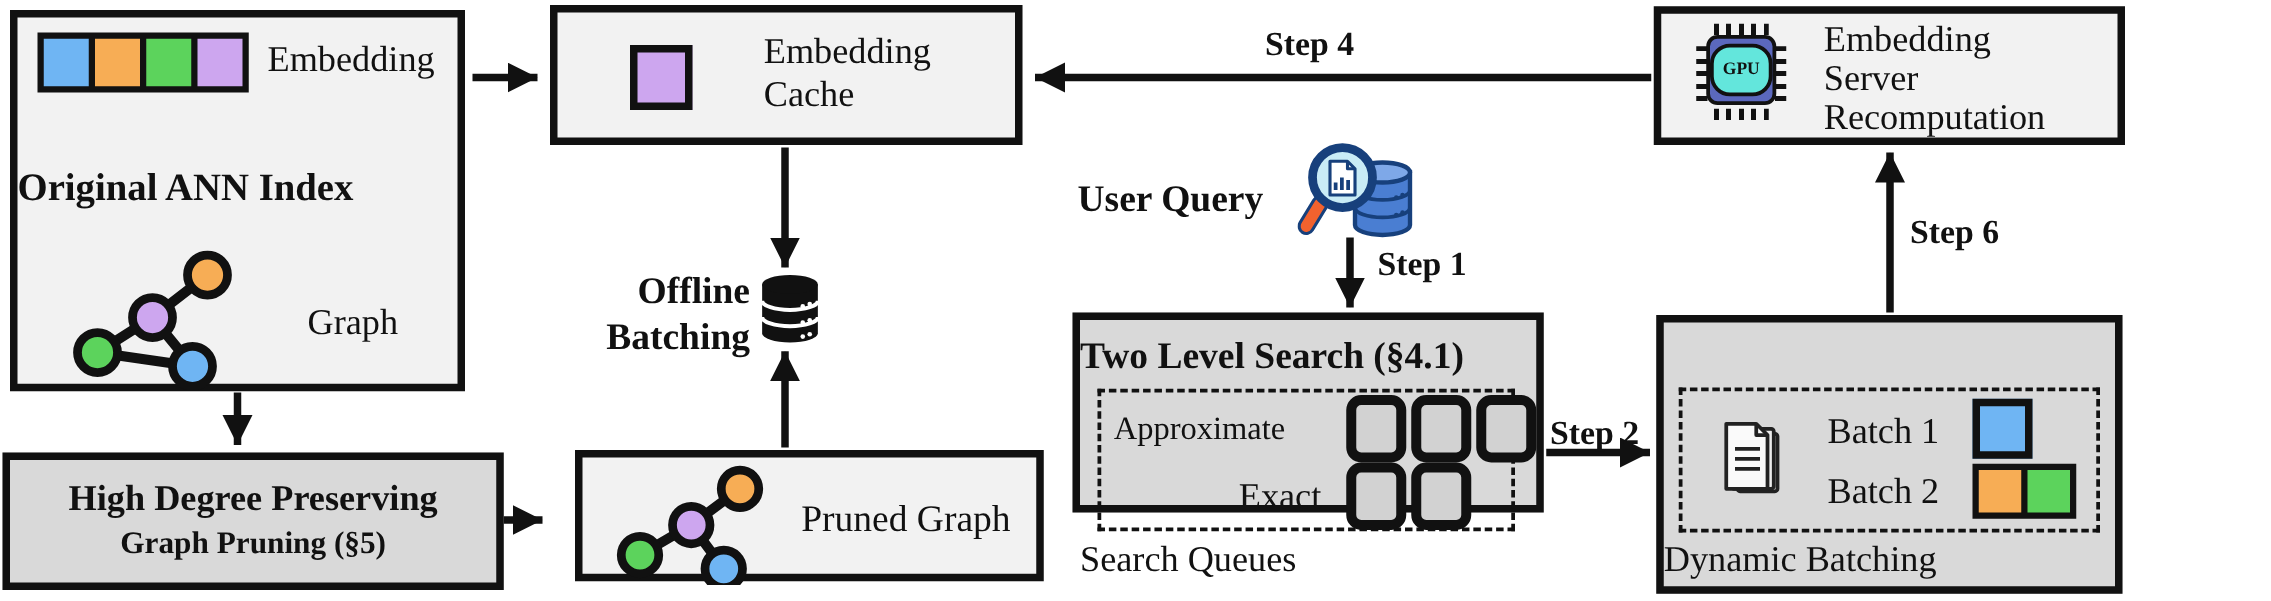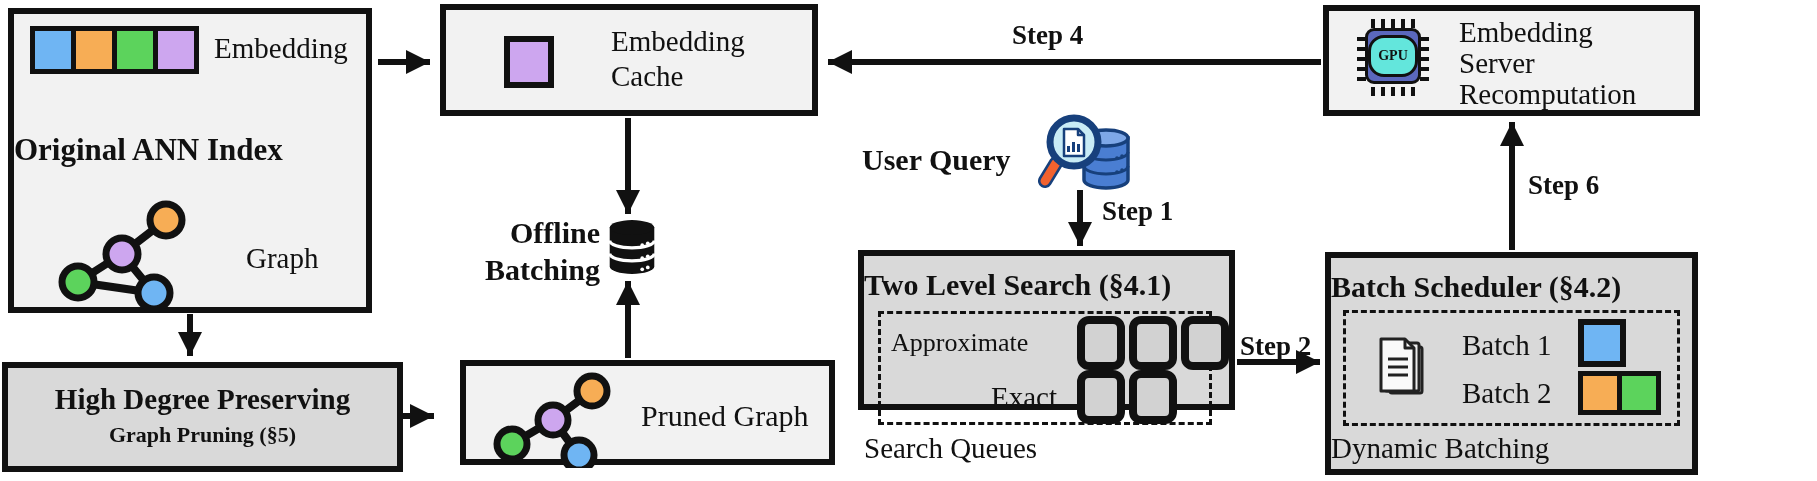--- a/index.html
+++ b/index.html
@@ -83,21 +83,21 @@
         <circle cx="70" cy="60" r="16" fill="var(--purple)"></circle>
         <circle cx="26" cy="88" r="16" fill="var(--green)"></circle>
         <circle cx="102" cy="99" r="16" fill="var(--blue)"></circle>
       </g>
     </svg>
     <div class="abs t" style="left:232px;top:228px;font-size:29px;">Graph</div>
   </div>
 
   <div class="box gray" style="left:2px;top:362px;width:401px;height:110px;display:flex;flex-direction:column;align-items:center;justify-content:center;">
     <div class="t b" style="font-size:29px;line-height:36px;">High Degree Preserving</div>
-    <div class="t b" style="font-size:22px;line-height:36px;">Graph Pruning (§5)</div>
+    <div class="t b" style="font-size:25px;line-height:36px;">Graph Pruning (§5)</div>
   </div>
 
   <div class="box light" style="left:440px;top:4px;width:378px;height:112px;">
     <div class="cache-sq abs" style="left:58px;top:26px;"></div>
     <div class="abs" style="left:165px;top:14px;">
       <div class="t" style="font-size:29px;line-height:35px;">Embedding</div>
       <div class="t" style="font-size:29px;line-height:35px;">Cache</div>
     </div>
   </div>
 
@@ -183,21 +183,20 @@
           <div class="qsq"></div>
           <div class="qsq"></div>
         </div>
       </div>
     </div>
     <div class="abs t center" style="left:0;width:365px;top:176px;font-size:29px;">Search Queues</div>
   </div>
   <div class="abs t b" style="left:1240px;top:331px;font-size:27px;">Step 2</div>
 
   <div class="box gray" style="left:1325px;top:252px;width:373px;height:223px;">
-    <div class="abs t b center" style="left:0;width:361px;top:12px;font-size:30px;">Batch Scheduler (§4.2)</div>
     <div class="dashed" style="left:12px;top:52px;width:337px;height:116px;">
       <svg class="abs" style="left:26px;top:20px;" width="60" height="72" viewBox="0 0 60 72">
         <rect x="18" y="14" width="32" height="46" fill="#dcdcdc" stroke="#222" stroke-width="3" rx="2"></rect>
         <rect x="13" y="10" width="34" height="48" fill="#ececec" stroke="#222" stroke-width="3" rx="2"></rect>
         <path d="M9,6 h24 l9,9 v43 h-33 z" fill="#fafafa" stroke="#222" stroke-width="3" stroke-linejoin="round"></path>
         <path d="M33,6 v9 h9" fill="none" stroke="#222" stroke-width="3" stroke-linejoin="round"></path>
         <g stroke="#222" stroke-width="3">
           <line x1="16" y1="26" x2="36" y2="26"></line>
           <line x1="16" y1="34" x2="36" y2="34"></line>
           <line x1="16" y1="42" x2="36" y2="42"></line>

